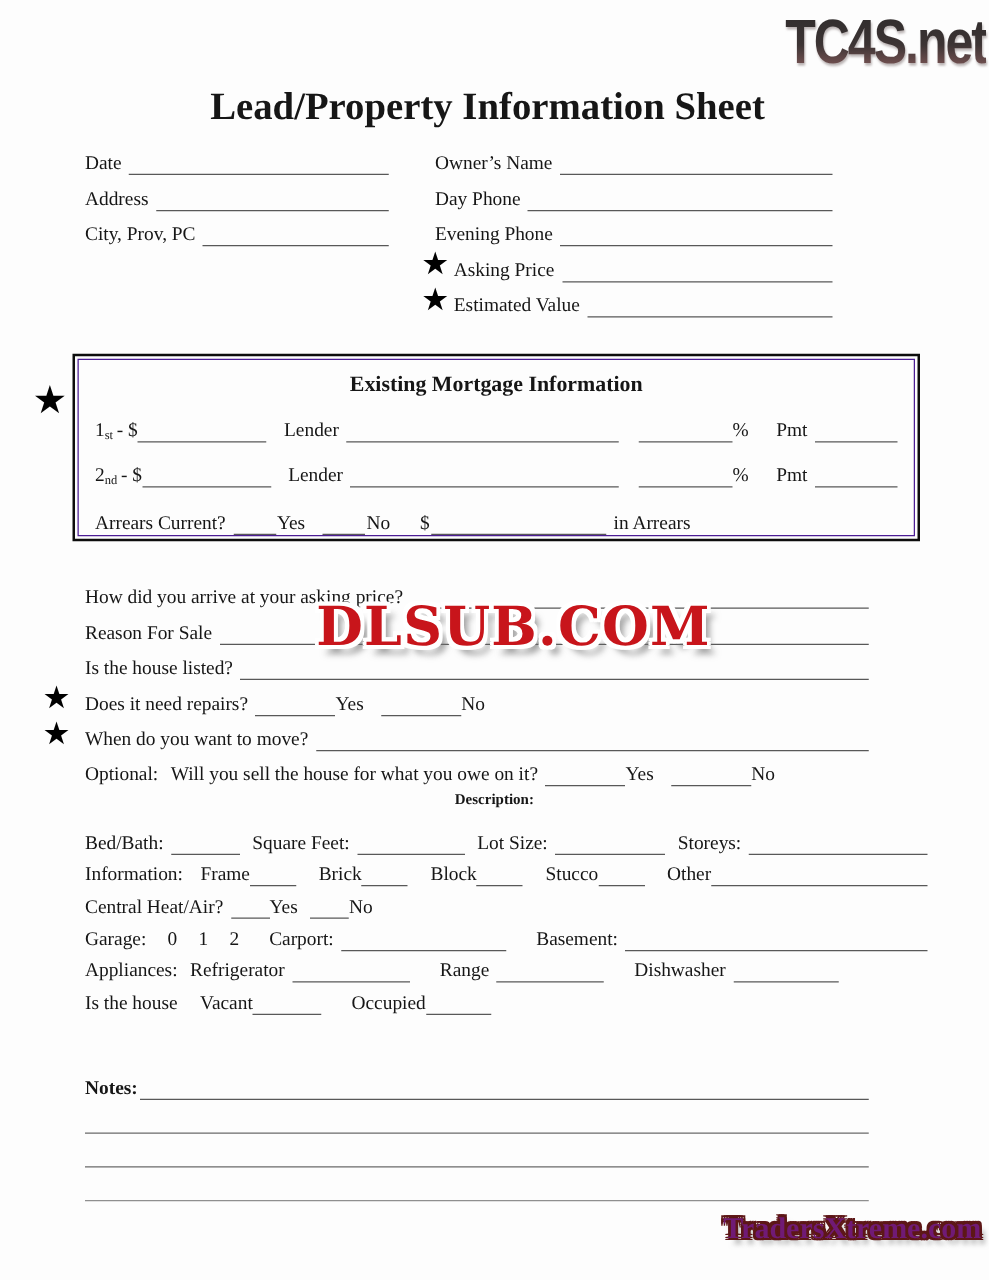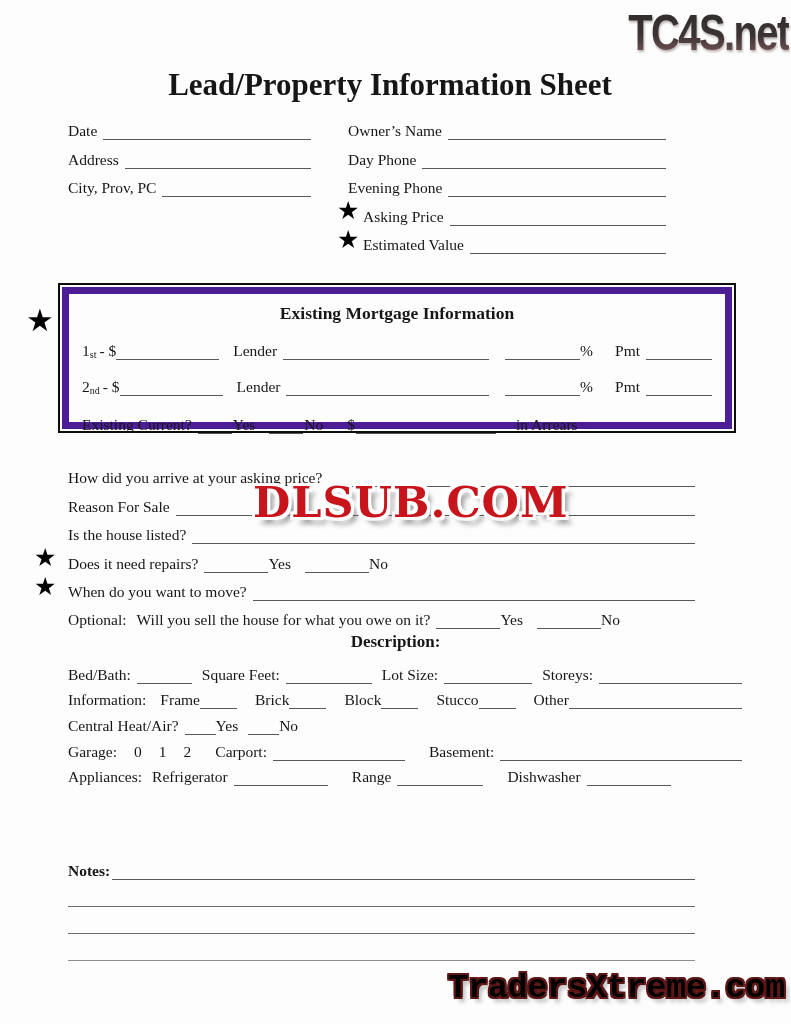--- a/index.html
+++ b/index.html
@@ -32,23 +32,23 @@
     color:#c8151b;
     text-shadow:
       -3px -3px 0 #fff, 3px -3px 0 #fff, -3px 3px 0 #fff, 3px 3px 0 #fff,
       -3px 0 0 #fff, 3px 0 0 #fff, 0 -3px 0 #fff, 0 3px 0 #fff,
       -2px -2px 0 #fff, 2px -2px 0 #fff, -2px 2px 0 #fff, 2px 2px 0 #fff,
       6px 7px 5px rgba(110,110,110,.65);
     z-index:6;
   }
   .wm-traders {
     position:absolute; top:970px; right:6px;
-    font-family:Liberation Mono, monospace;
-    font-weight:bold; font-size:33px; letter-spacing:0px;
-    color:#000000;
+    font-family:Liberation Serif, serif;
+    font-weight:bold; font-size:24px; letter-spacing:0px;
+    color:#701a75;
     text-shadow:
       -2px -2px 0 #5d1717, 2px -2px 0 #5d1717, -2px 2px 0 #5d1717, 2px 2px 0 #5d1717,
       -2px 0 0 #5d1717, 2px 0 0 #5d1717, 0 -2px 0 #5d1717, 0 2px 0 #5d1717,
       4px 5px 4px rgba(130,130,130,.6);
     z-index:6;
   }
 
   
   .page-title {
     position:absolute; top:47px; left:0; width:780px;
@@ -75,21 +75,21 @@
   .contact-right .row .star { left:-11px; top:1px; }
   .contact-right .row.starred .lbl { margin-left:15px; }
 
   
   .mortgage-outer {
     position:absolute; top:283px; left:58px; width:678px; height:150px;
     border:2px solid #0d0d0d; padding:2px;
   }
   .mortgage-inner {
     width:100%; height:100%;
-    border:7px solid #4c1d95;
+    border:1px solid #4c1d95;
     padding:7px 13px 10px 13px;
   }
   .mortgage-star { left:-34px; top:20px; font-size:31px; line-height:31px; }
   .mortgage-title { text-align:center; font-weight:bold; font-size:17.5px; margin-top:2px; }
   .mortgage-row { height:23px; margin-top:13px; }
   .mortgage-row sup { font-size:10px; line-height:10px; }
   .m-num  { font-size:15.5px; line-height:19px; }
   .m-dollar { margin-left:3px; }
   .ln-m-amt   { width:103px; margin-left:0; }
   .m-lender   { margin-left:14px; }
@@ -97,33 +97,33 @@
   .ln-m-pct   { width:75px; margin-left:16px; }
   .m-pct      { margin-left:0; }
   .m-pmt      { margin-left:22px; }
   .ln-m-pmt   { width:66px; }
   .pay-row { height:24px; margin-top:14px; }
   .ln-pay-yes, .ln-pay-no { width:34px; }
   .pay-yes, .pay-no { margin-left:1px; }
   .pay-no-line { margin-left:14px; }
   .pay-dollar { margin-left:24px; }
   .ln-pay-amt { width:140px; margin-left:1px; }
-  .pay-arrears { margin-left:20px;text-align:right; }
+  .pay-arrears { margin-left:6px;text-align:right; }
 
   
   .questions { position:absolute; top:459px; left:68px; width:627px; z-index:2; }
   .questions .row { height:28.4px; }
   .questions .row .star { left:-34px; top:1px; }
   .ln-yn { width:64px; }
   .yn-gap { margin-left:14px; }
 
   
   .desc-heading {
     position:absolute; top:632px; left:0; width:791px;
-    text-align:center; font-weight:bold; font-size:17px;
+    text-align:center; font-weight:bold; font-size:12px;
   }
   .desc { position:absolute; top:658px; left:68px; width:674px; }
   .desc .row { height:25.7px; }
   .ln-bed { width:55px; } .ln-sqft { width:86px; } .ln-lot { width:88px; } .ln-storeys { flex:1 1 auto; }
   .g10 { margin-left:10px; } .g14 { margin-left:14px; } .g18 { margin-left:18px; } .g24 { margin-left:24px; }
   .ln-con { width:37px; margin-left:0; }
   .ln-other { flex:1 1 auto; margin-left:0; }
   .ln-heat { width:31px; }
   .num-opt { margin-left:17px; }
   .ln-carport { width:132px; }
@@ -216,21 +216,21 @@
       <span class="ln ln-m-amt"></span>
       <span class="lbl m-lender">Lender</span>
       <span class="ln ln-m-lender"></span>
       <span class="ln ln-m-pct"></span>
       <span class="lbl m-pct">%</span>
       <span class="lbl m-pmt">Pmt</span>
       <span class="ln ln-m-pmt"></span>
     </div>
 
     <div class="row pay-row">
-      <span class="lbl">Existing Current?</span>
+      <span class="lbl">Arrears Current?</span>
       <span class="ln ln-pay-yes"></span>
       <span class="lbl pay-yes">Yes</span>
       <span class="ln ln-pay-no pay-no-line"></span>
       <span class="lbl pay-no">No</span>
       <span class="lbl pay-dollar">$</span>
       <span class="ln ln-pay-amt"></span>
       <span class="lbl pay-arrears">in Arrears</span>
     </div>
   </div>
 </div>
@@ -321,20 +321,27 @@
   <div class="row">
     <span class="lbl">Appliances:</span>
     <span class="lbl g10">Refrigerator</span>
     <span class="ln ln-fridge"></span>
     <span class="lbl g24">Range</span>
     <span class="ln ln-range"></span>
     <span class="lbl g24">Dishwasher</span>
     <span class="ln ln-dish"></span>
   </div>
 
+  <div class="row">
+    <span class="lbl">Is the house</span>
+    <span class="lbl g18">Vacant</span>
+    <span class="ln ln-vacant"></span>
+    <span class="lbl g24">Occupied</span>
+    <span class="ln ln-occupied"></span>
+  </div>
 </div>
 
 <div class="notes">
   <div class="row">
     <span class="lbl notes-label">Notes:</span>
     <span class="ln ln-notes"></span>
   </div>
   <div class="notes-line"></div>
   <div class="notes-line"></div>
   <div class="notes-line lighter"></div>

